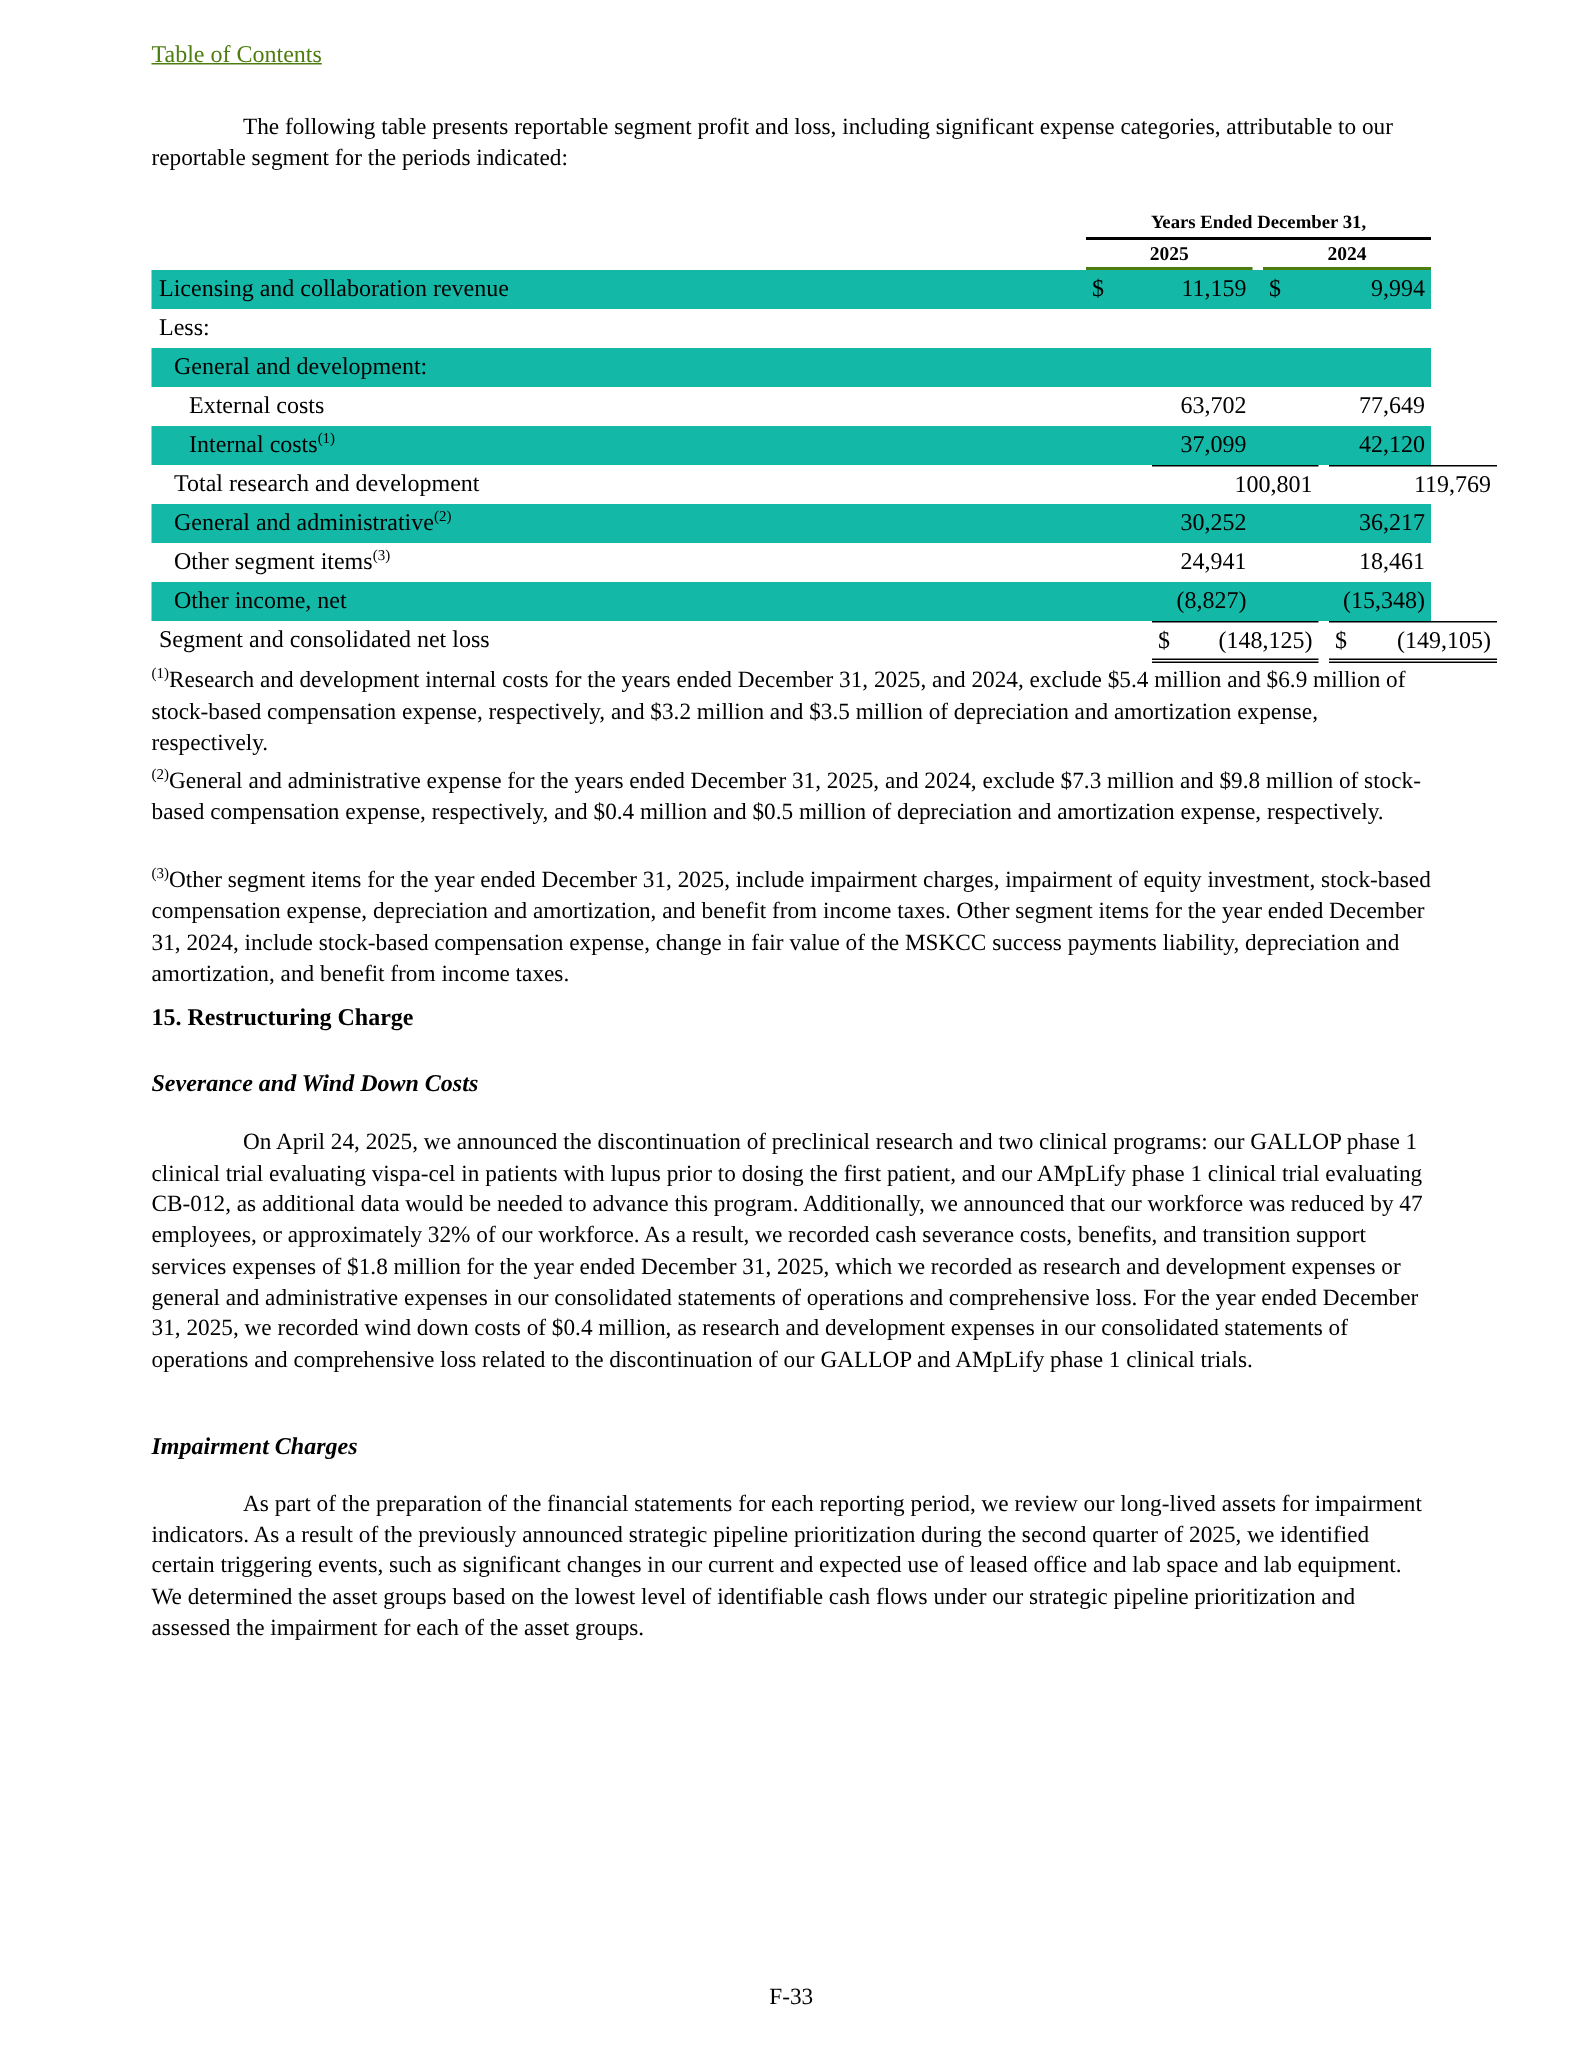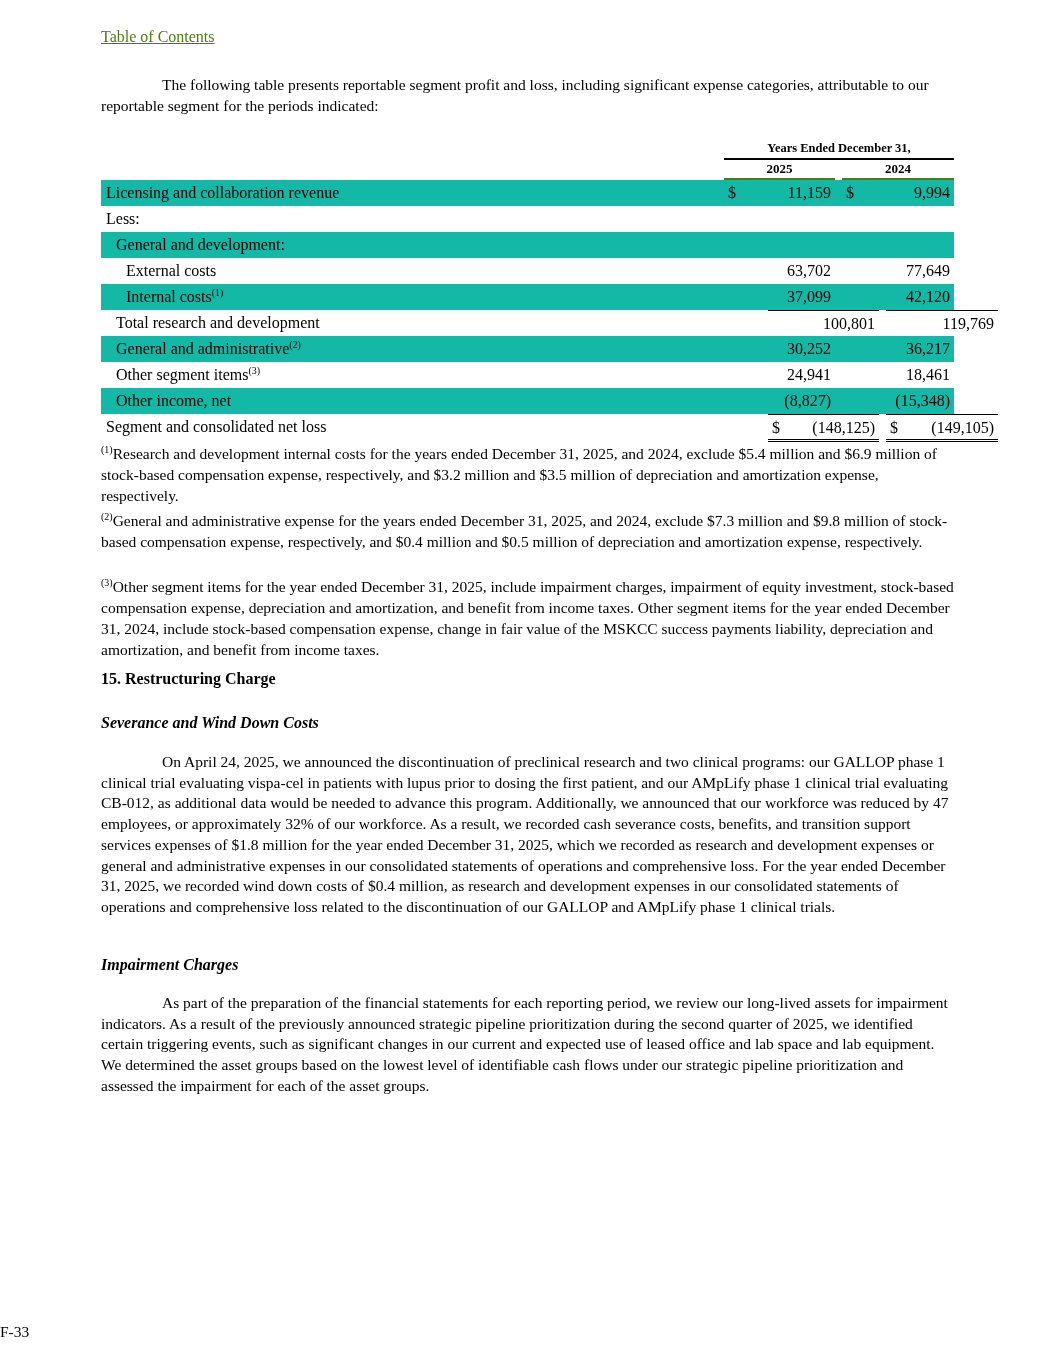--- a/index.html
+++ b/index.html
@@ -43,21 +43,21 @@
   .cb { left: 741px; width: 112px; }
   .cell .dol { position: absolute; left: 4px; }
   .cell .num { position: absolute; right: 4px; }
   .bt1 { border-top: 1.5px solid #000; box-sizing: border-box; margin-left: 44px; }
   .bb2 { border-bottom: 3px double #000; box-sizing: border-box; }
   sup { font-size: 10px; line-height: 0; vertical-align: 6px; }
   .fn { position: absolute; left: 101px; width: 855px; margin: 0; line-height: 21px; font-size: 15.5px; }
   .h-sec { position: absolute; left: 101px; top: 670px; font-weight: bold; margin: 0; font-size: 16px; }
   .h-sub { position: absolute; left: 101px; font-weight: bold; font-style: italic; margin: 0; font-size: 16px; }
   .para { position: absolute; left: 101px; width: 855px; margin: 0; line-height: 20.7px; text-indent: 61px; font-size: 15.5px; }
-  .pgnum { position: absolute; left: 0; width: 1055px; top: 1323px; text-align: left; font-size: 15.5px; }
+  .pgnum { position: absolute; left: 0; width: 1055px; top: 1323px; text-align: center; font-size: 15.5px; }
 </style>
 </head>
 <body>
 
 <a class="toc">Table of Contents</a>
 
 <p class="intro">The following table presents reportable segment profit and loss, including significant expense categories, attributable to our reportable segment for the periods indicated:</p>
 
 <div class="tbl">
   <div class="hdr-top">Years Ended December 31,</div>

